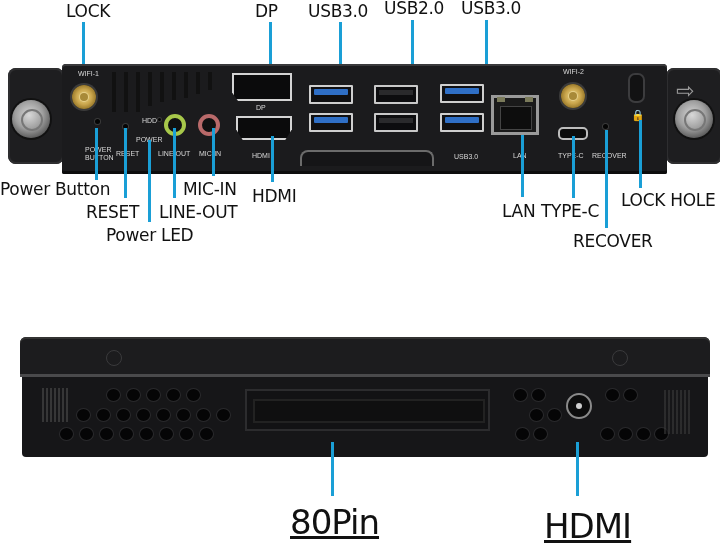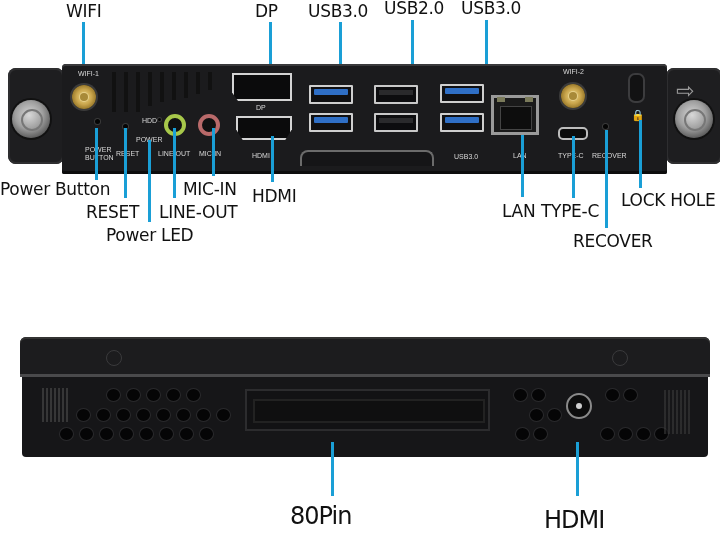--- a/index.html
+++ b/index.html
@@ -1,20 +1,20 @@
 <!DOCTYPE html>
 <html><head>
 <meta charset="utf-8">
 <style>
   html, body { margin:0; padding:0; background:#ffffff; }
   body { width:720px; height:547px; position:relative; overflow:hidden;
          font-family:"DejaVu Sans", sans-serif; }
   .abs { position:absolute; }
   .label { position:absolute; color:#111; font-size:17px; white-space:nowrap; letter-spacing:-0.3px; }
-  .label.big { font-size:24px; letter-spacing:-1px; }
+  .label.big { font-size:34px; letter-spacing:-1px;text-decoration:underline; }
   .line { position:absolute; background:#1a9fd6; width:3px; }
 
   
   .panel { position:absolute; left:62px; top:64px; width:605px; height:110px;
            background:#1b1b1d; border-radius:4px 4px 2px 2px;
            box-shadow: inset 0 2px 0 #3a3a3c, inset 0 -3px 0 #0d0d0d; }
   .ear { position:absolute; top:68px; width:56px; height:96px; background:#1e1e20;
          border-radius:8px; box-shadow: inset 0 0 0 2px #2e2e30; }
   .ear.left { left:8px; }
   .ear.right { left:666px; }
@@ -63,21 +63,21 @@
   .slot80::after { content:""; position:absolute; left:6px; top:8px; width:228px; height:20px; border:2px solid #222; background:#0f0f10; }
   .hole { position:absolute; width:13px; height:12px; border-radius:50%; background:#050506; box-shadow: 0 0 0 1px #2a2a2c; }
   .dcjack { position:absolute; left:566px; top:393px; width:22px; height:22px; border-radius:50%;
             background:#0c0c0c; border:2px solid #8a8a8a; }
   .dcjack::after { content:""; position:absolute; left:8px; top:8px; width:6px; height:6px; border-radius:50%; background:#cfcfcf; }
   .screwmark { position:absolute; width:14px; height:14px; border-radius:50%; border:1px solid #3a3a3c; }
 </style>
 </head>
 <body>
 
-<div class="label" style="left:66px;top:1px;">WIFI</div>
+<div class="label" style="left:66px;top:1px;">LOCK</div>
 <div class="label" style="left:255px;top:1px;">DP</div>
 <div class="label" style="left:308px;top:1px;">USB3.0</div>
 <div class="label" style="left:384px;top:-2px;">USB2.0</div>
 <div class="label" style="left:461px;top:-2px;">USB3.0</div>
 
 <div class="line" style="left:82px;top:22px;height:48px;"></div>
 <div class="line" style="left:269px;top:22px;height:46px;"></div>
 <div class="line" style="left:339px;top:22px;height:46px;"></div>
 <div class="line" style="left:411px;top:20px;height:44px;"></div>
 <div class="line" style="left:485px;top:20px;height:44px;"></div>

